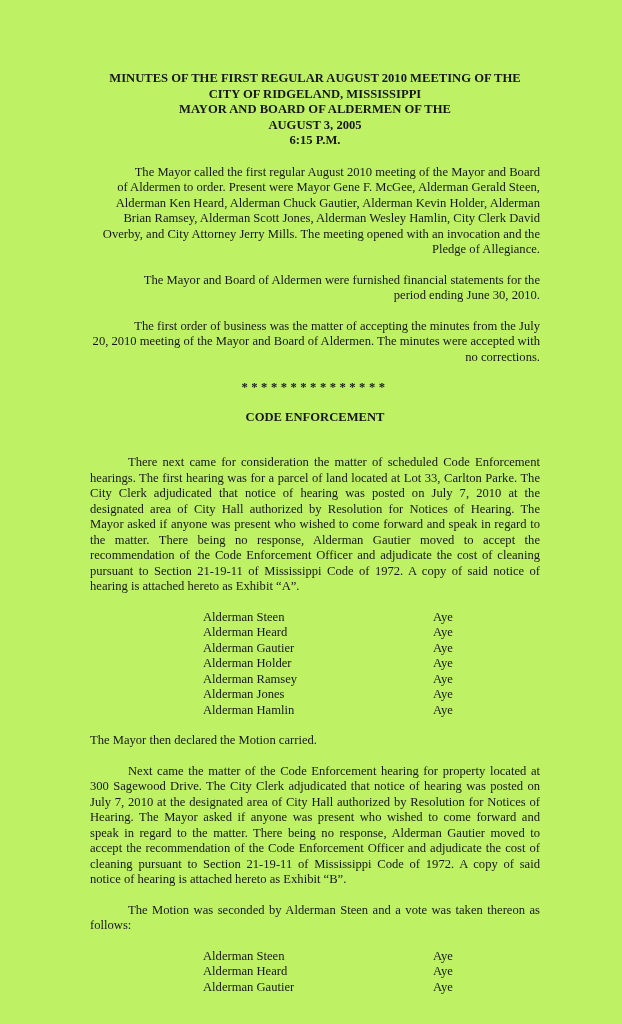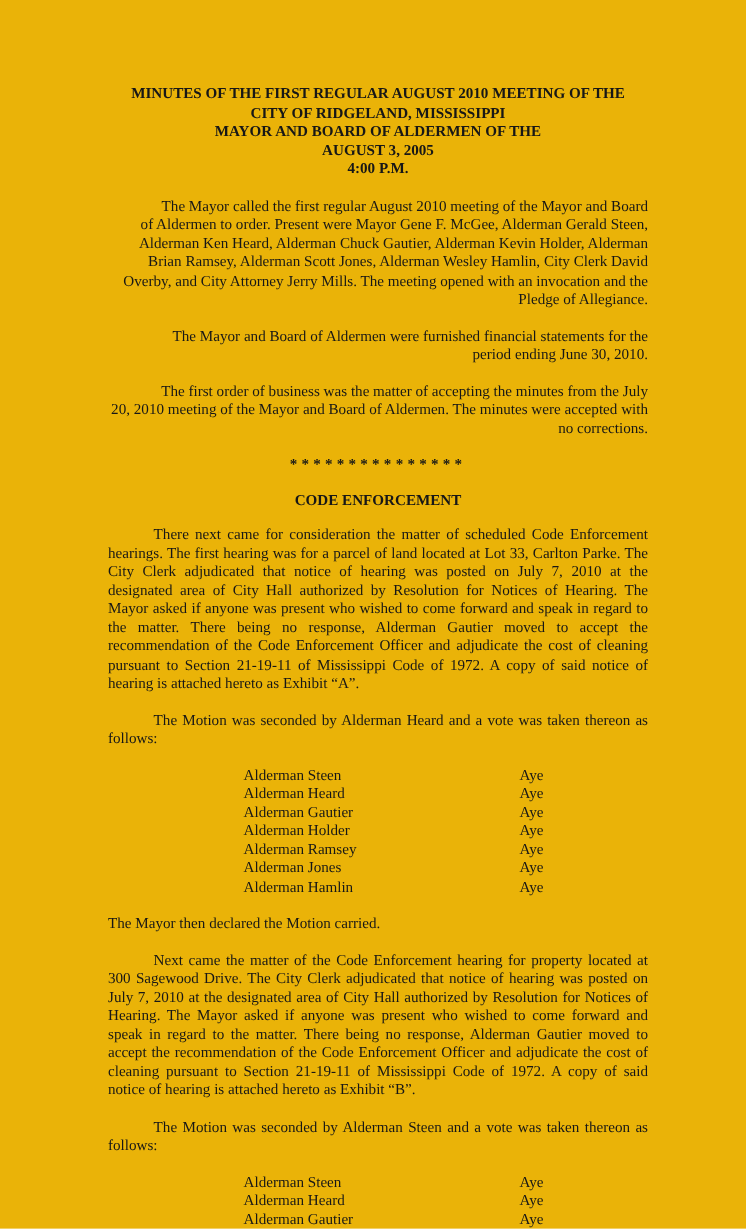--- a/index.html
+++ b/index.html
@@ -5,21 +5,21 @@
   html, body {
     margin: 0;
     padding: 0;
     background: #ffffff;
   }
   .page {
     position: relative;
     width: 622px;
     height: 1024px;
     box-sizing: border-box;
-    background: #eab308;
+    background: #bef264;
     color: #171717;
     font-family: "Liberation Serif", "DejaVu Serif", serif;
     font-size: 12.6px;
     line-height: 15.5px;
     padding: 71px 82px 0 90px;
     overflow: hidden;
   }
   .title-block {
     text-align: center;
     font-weight: bold;
@@ -36,21 +36,21 @@
   }
   .separator {
     text-align: center;
     font-weight: bold;
     letter-spacing: 3.5px;
     margin: 6px 0 14px 0;
   }
   .section-heading {
     text-align: center;
     font-weight: bold;
-    margin: 0 0 13px 0;
+    margin: 0 0 30px 0;
   }
   .vote-table {
     margin: 0 0 15px 113px;
   }
   .vote-row {
     display: flex;
     gap: 48px;
   }
   .vote-row .name {
     width: 182px;
@@ -63,36 +63,35 @@
 </head>
 <body>
 
 <div class="page">
 
   <div class="title-block">
     <div class="title-line">MINUTES OF THE FIRST REGULAR AUGUST 2010 MEETING OF THE</div>
     <div class="title-line">CITY OF RIDGELAND, MISSISSIPPI</div>
     <div class="title-line">MAYOR AND BOARD OF ALDERMEN OF THE</div>
     <div class="title-line">AUGUST 3, 2005</div>
-    <div class="title-line">4:00 P.M.</div>
+    <div class="title-line">6:15 P.M.</div>
   </div>
 
   <p class="body-para">The Mayor called the first regular August 2010 meeting of the Mayor and Board of Aldermen to order.  Present were Mayor Gene F. McGee, Alderman Gerald Steen, Alderman Ken Heard, Alderman Chuck Gautier, Alderman Kevin Holder, Alderman Brian Ramsey, Alderman Scott Jones, Alderman Wesley Hamlin, City Clerk David Overby, and City Attorney Jerry Mills.  The meeting opened with an invocation and the Pledge of Allegiance.</p>
 
   <p class="body-para">The Mayor and Board of Aldermen were furnished financial statements for the period ending June 30, 2010.</p>
 
   <p class="body-para">The first order of business was the matter of accepting the minutes from the July 20, 2010 meeting of the Mayor and Board of Aldermen. The minutes were accepted with no corrections.</p>
 
   <div class="separator">***************</div>
 
   <div class="section-heading">CODE ENFORCEMENT</div>
 
   <p class="body-para justified">There next came for consideration the matter of scheduled Code Enforcement hearings. The first hearing was for a parcel of land located at Lot 33, Carlton Parke. The City Clerk adjudicated that notice of hearing was posted on July 7, 2010 at the designated area of City Hall authorized by Resolution for Notices of Hearing.  The Mayor asked if anyone was present who wished to come forward and speak in regard to the matter. There being no response, Alderman Gautier moved to accept the recommendation of the Code Enforcement Officer and adjudicate the cost of cleaning pursuant to Section 21-19-11 of Mississippi Code of 1972.  A copy of said notice of hearing is attached hereto as Exhibit “A”.</p>
 
-  <p class="body-para justified">The Motion was seconded by Alderman Heard and a vote was taken thereon as follows:</p>
 
   <div class="vote-table">
     <div class="vote-row">
       <span class="name">Alderman Steen</span>
       <span class="vote">Aye</span>
     </div>
     <div class="vote-row">
       <span class="name">Alderman Heard</span>
       <span class="vote">Aye</span>
     </div>

